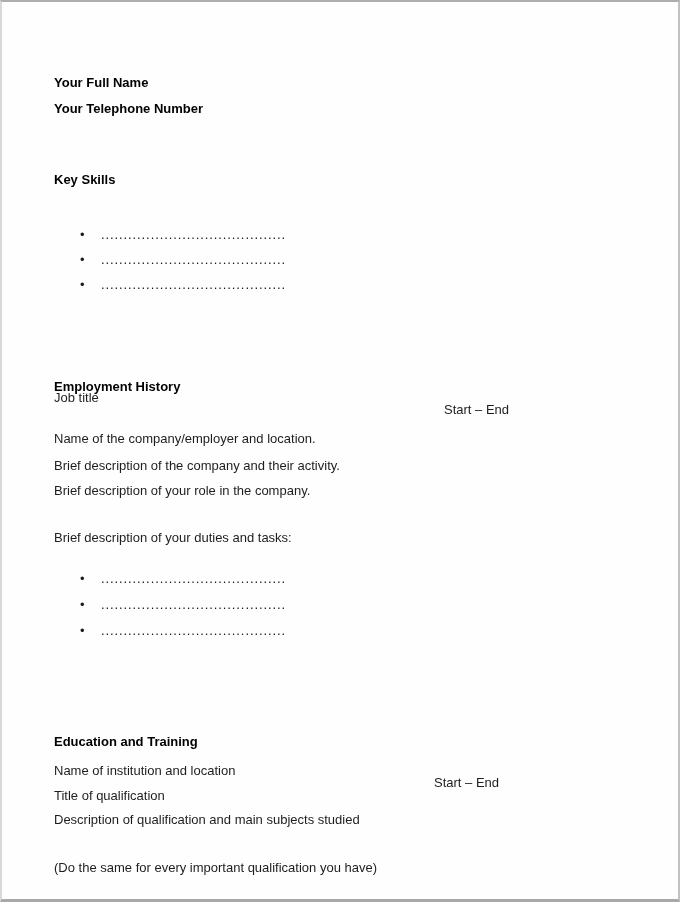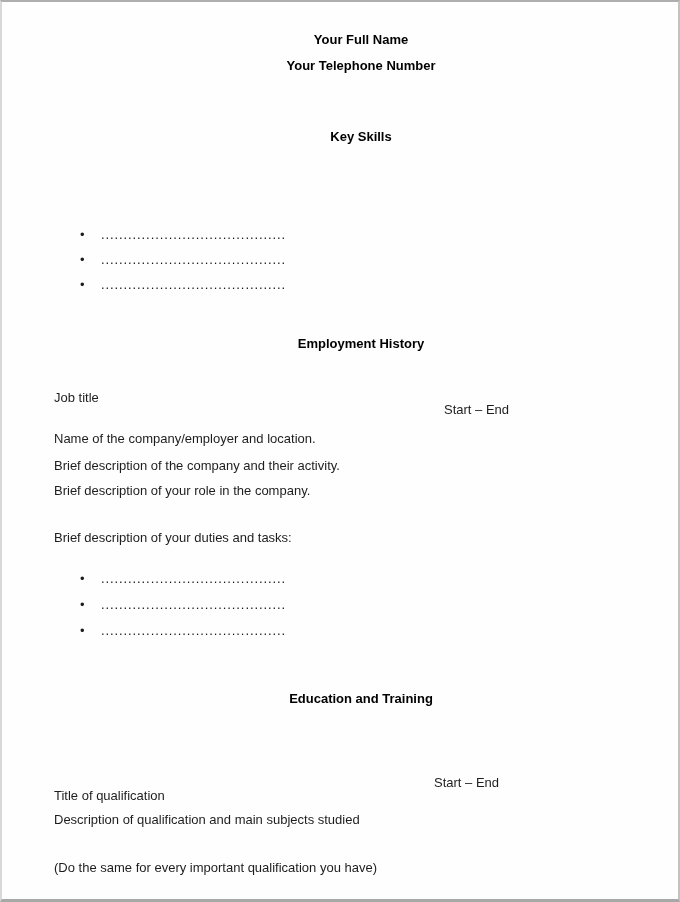--- a/index.html
+++ b/index.html
@@ -25,21 +25,21 @@
   }
   .line {
     position: absolute;
     left: 52px;
     width: 614px;
     white-space: nowrap;
   }
   .heading {
     font-weight: bold;
     color: #000000;
-    text-align: center;
+    margin-top: 43px;
   }
   .date-col {
     position: absolute;
     top: 12px;
   }
   .date-emp { left: 390px; }
   .date-edu { left: 380px; }
   .bullet-row {
     position: absolute;
     left: 78px;
@@ -94,20 +94,21 @@
   <div class="bullet-row" style="top:595px">
     <span class="bullet">•</span><span class="dots">.........................................</span>
   </div>
   <div class="bullet-row" style="top:621px">
     <span class="bullet">•</span><span class="dots">.........................................</span>
   </div>
 
   <div class="line heading" style="top:689px">Education and Training</div>
 
   <div class="line" style="top:761px">
+    <span>Name of institution and location</span>
     <span class="date-col date-edu">Start – End</span>
   </div>
 
   <div class="line" style="top:786px">Title of qualification</div>
   <div class="line" style="top:810px">Description of qualification and main subjects studied</div>
   <div class="line" style="top:858px">(Do the same for every important qualification you have)</div>
 
 </div>
 
 </body></html>

